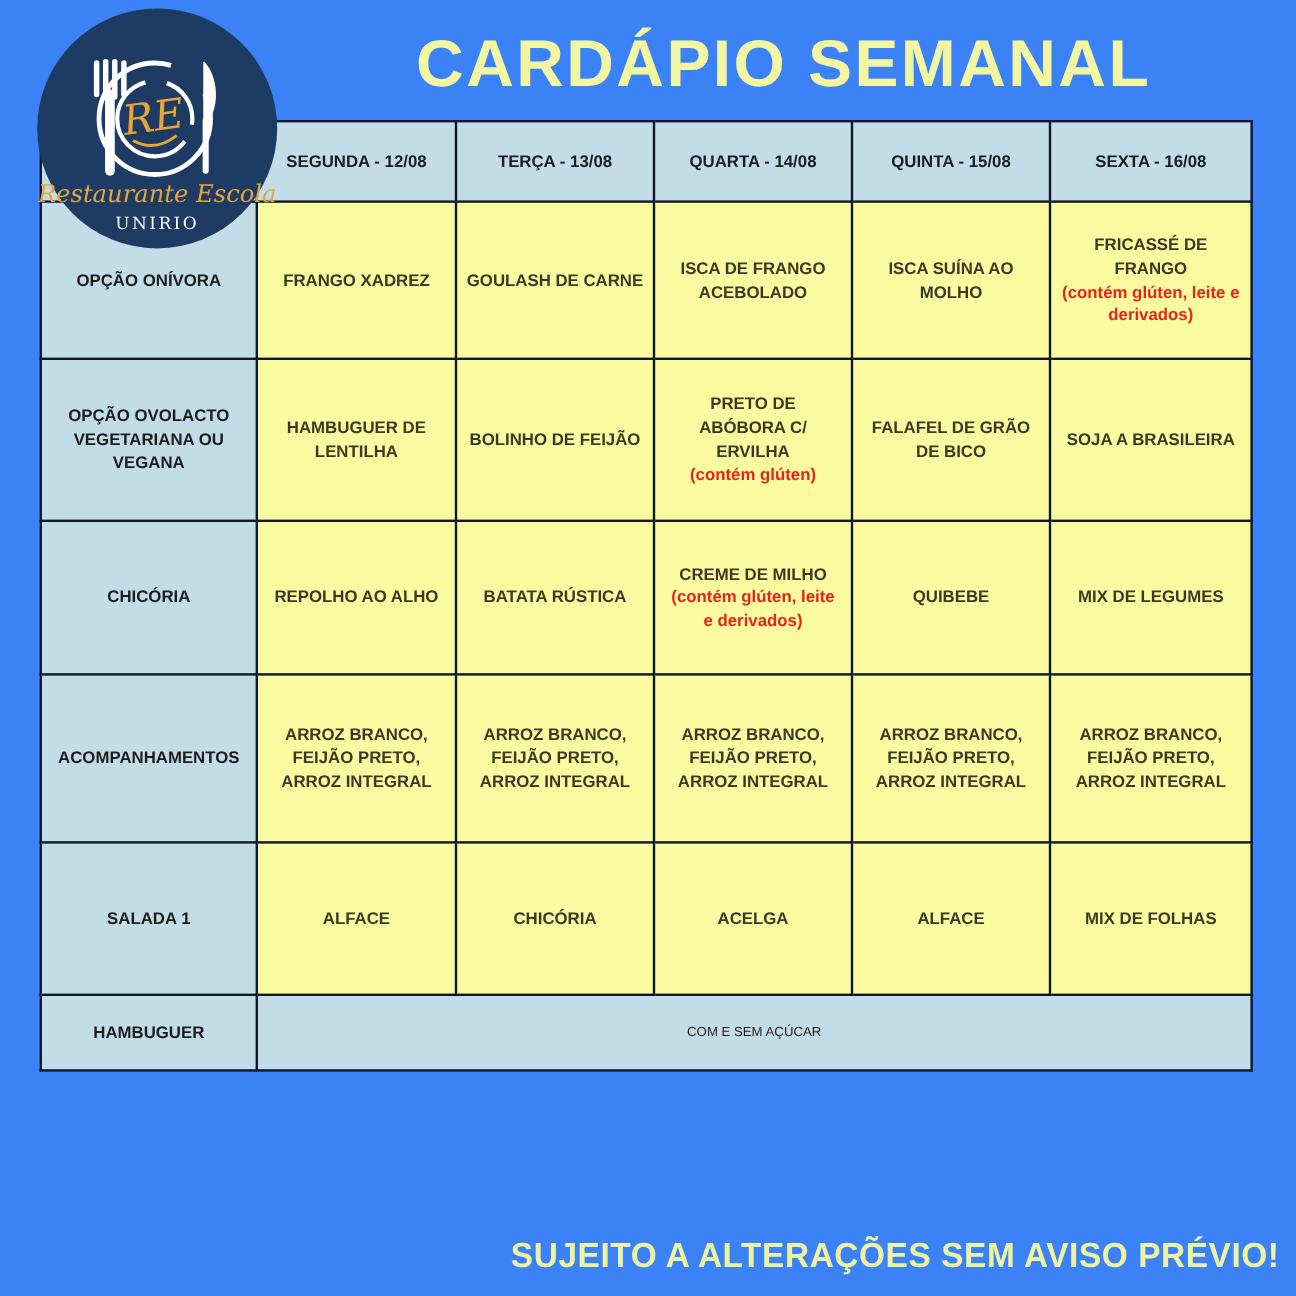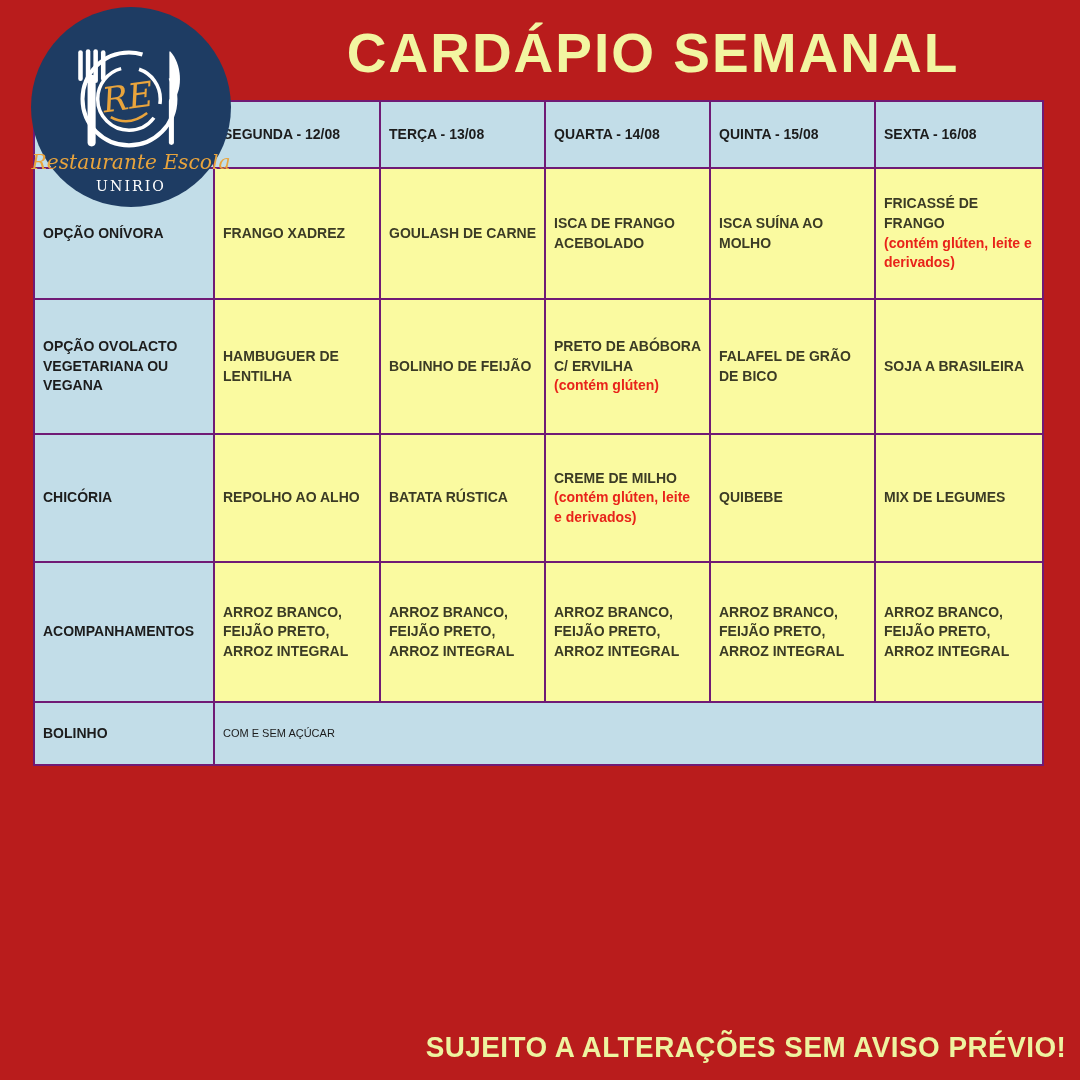--- a/index.html
+++ b/index.html
@@ -2,21 +2,21 @@
 <html><head>
 <meta charset="utf-8">
 <style>
   html,body{margin:0;padding:0;}
   body{
     width:1080px;height:1080px;overflow:hidden;
     background:#0a93a8;
     font-family:"Liberation Sans", sans-serif;
     position:relative;
   }
-  .canvas{position:absolute;inset:0;width:1080px;height:1080px;background:#b91c1c;}
+  .canvas{position:absolute;inset:0;width:1080px;height:1080px;background:#3b82f6;}
 
   
   .page-title{
     position:absolute;left:228px;top:18px;width:850px;height:70px;
     text-align:center;font-weight:bold;font-size:55px;letter-spacing:2px;
     color:#f2f5a1;line-height:70px;white-space:nowrap;
   }
 
   
   .footer-notice{
@@ -28,22 +28,22 @@
 
   
   .logo{position:absolute;left:30px;top:6px;width:202px;height:202px;z-index:5;}
 
   
   table.menu{
     position:absolute;left:33px;top:100px;width:1009px;
     border-collapse:collapse;table-layout:fixed;z-index:2;
   }
   table.menu th,table.menu td{
-    border:2px solid #701a75;
-    text-align:left;vertical-align:middle;
+    border:2px solid #0f172a;
+    text-align:center;vertical-align:middle;
     padding:4px 8px;line-height:1.4;
   }
   .day-header{
     background:#c2dde8;color:#1c1c1c;
     font-weight:bold;font-size:14px;
   }
   .corner-cell{background:#c2dde8;}
   .label-cell{
     background:#c2dde8;color:#1c1c1c;
     font-weight:bold;font-size:14px;
@@ -141,22 +141,30 @@
           <td class="item-cell"><span>MIX DE LEGUMES</span></td>
         </tr>
         <tr style="height: 140px;">
           <th class="label-cell">ACOMPANHAMENTOS</th>
           <td class="item-cell"><span>ARROZ BRANCO, FEIJÃO PRETO, ARROZ INTEGRAL</span></td>
           <td class="item-cell"><span>ARROZ BRANCO, FEIJÃO PRETO, ARROZ INTEGRAL</span></td>
           <td class="item-cell"><span>ARROZ BRANCO, FEIJÃO PRETO, ARROZ INTEGRAL</span></td>
           <td class="item-cell"><span>ARROZ BRANCO, FEIJÃO PRETO, ARROZ INTEGRAL</span></td>
           <td class="item-cell"><span>ARROZ BRANCO, FEIJÃO PRETO, ARROZ INTEGRAL</span></td>
         </tr>
+        <tr style="height: 127px;">
+          <th class="label-cell">SALADA 1</th>
+          <td class="item-cell"><span>ALFACE</span></td>
+          <td class="item-cell"><span>CHICÓRIA</span></td>
+          <td class="item-cell"><span>ACELGA</span></td>
+          <td class="item-cell"><span>ALFACE</span></td>
+          <td class="item-cell"><span>MIX DE FOLHAS</span></td>
+        </tr>
         <tr style="height: 63px;">
-          <th class="label-cell">BOLINHO</th>
+          <th class="label-cell">HAMBUGUER</th>
           <td colspan="5" class="merged-cell">COM E SEM AÇÚCAR</td>
         </tr>
       </tbody>
   </table>
 
   <div class="footer-notice">SUJEITO A ALTERAÇÕES SEM AVISO PRÉVIO!</div>
 
 </div>
 
 </body></html>

